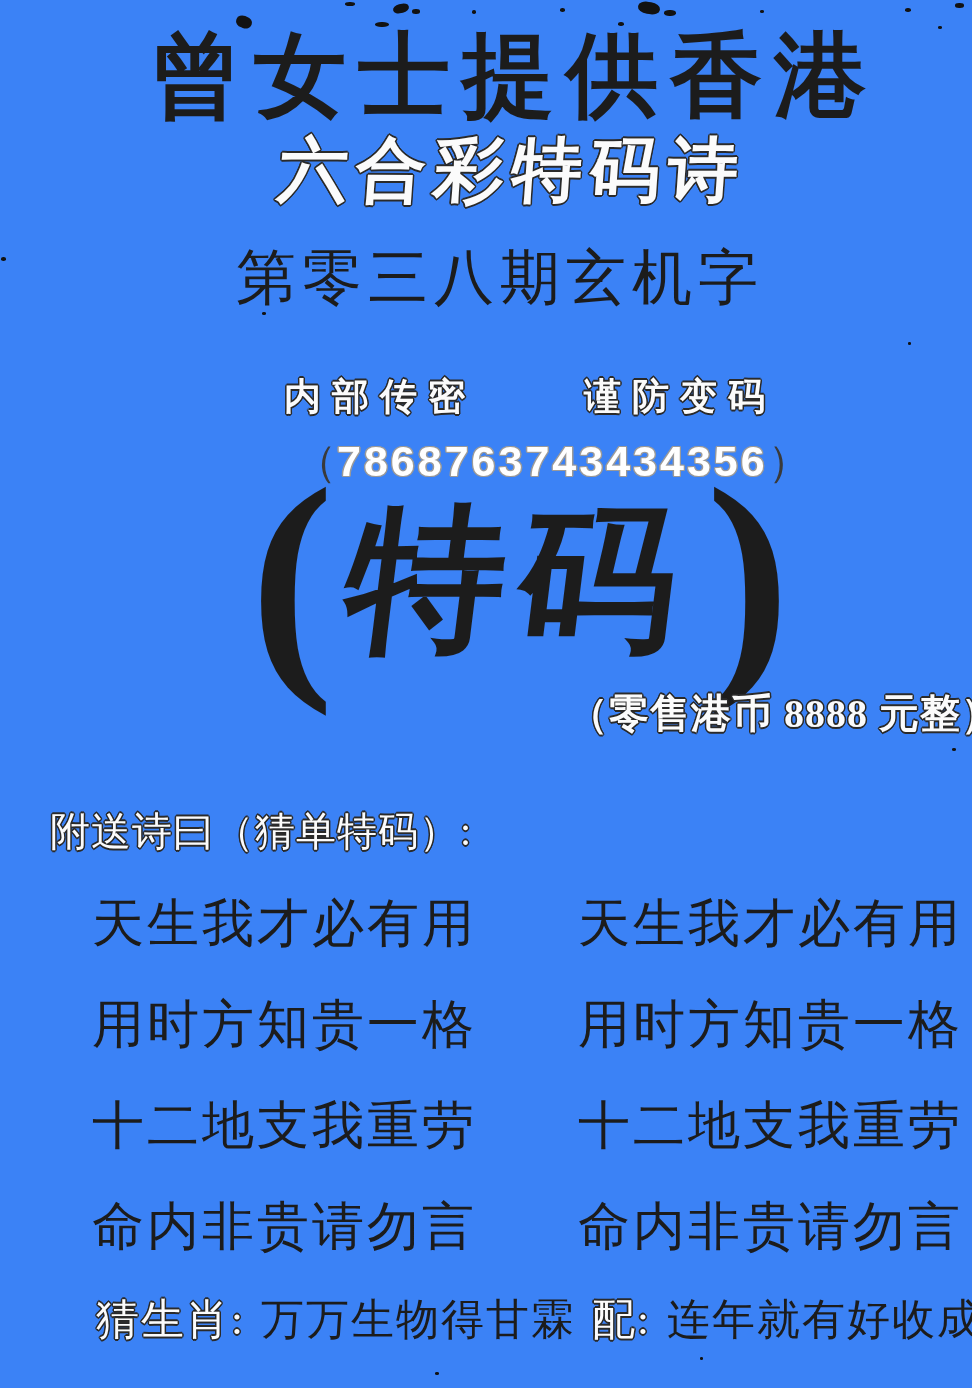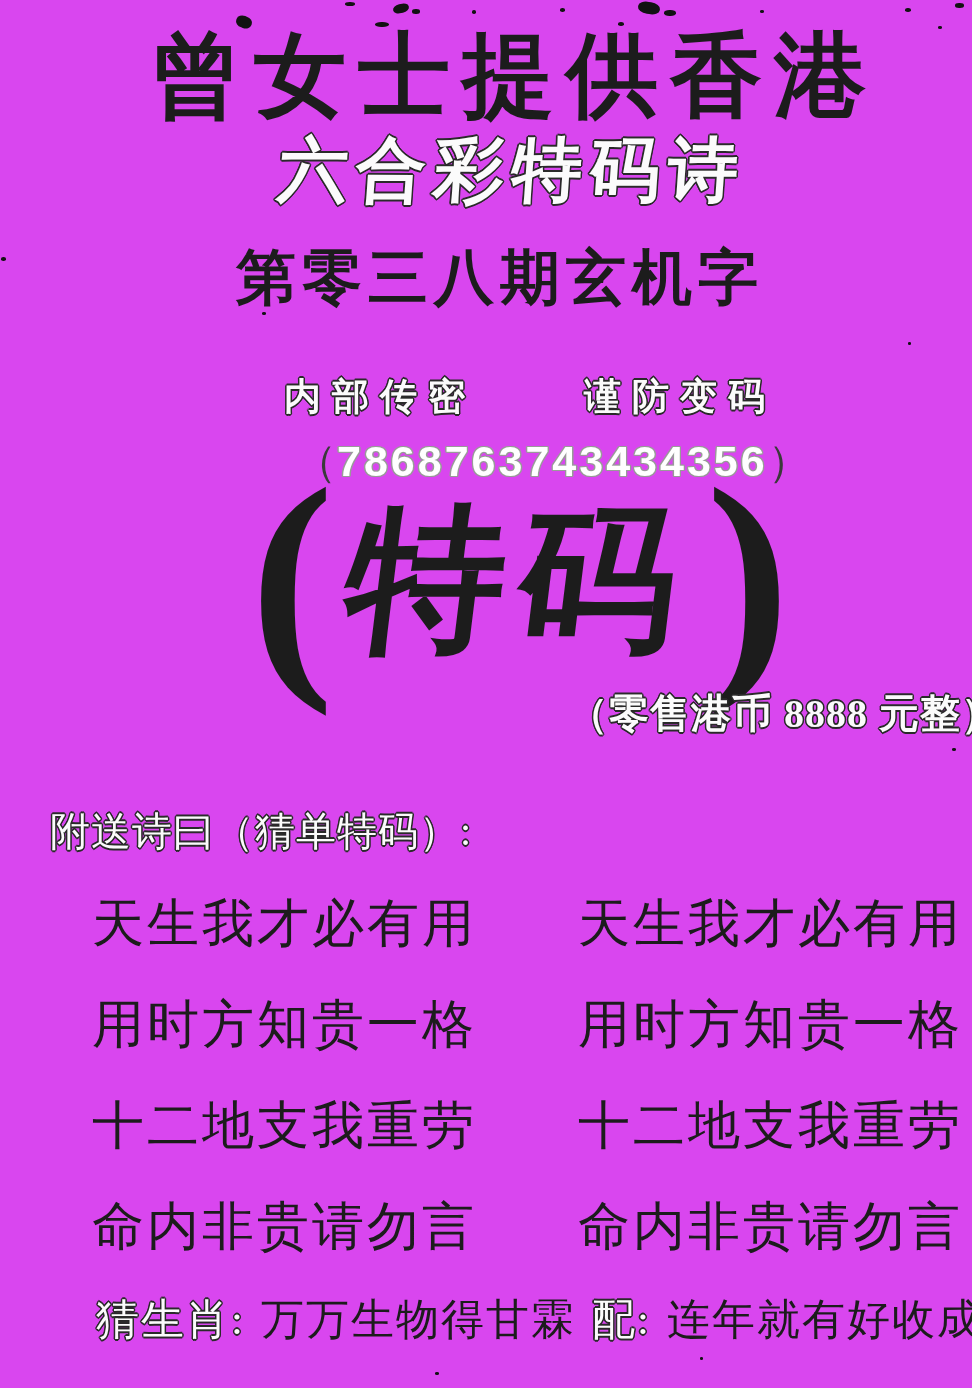--- a/index.html
+++ b/index.html
@@ -1,31 +1,31 @@
 <!DOCTYPE html>
 <html><head>
 <meta charset="utf-8">
 <style>
   html,body { margin:0; padding:0; }
   body { background:#e8e8e8; }
   .page {
     position:relative;
     width:972px; height:1388px;
     margin:0 auto;
-    background:#d946ef;
+    background:#3b82f6;
     overflow:hidden;
     font-family:"Liberation Serif","DejaVu Serif",serif;
     color:#1c1c1c;
   }
   .abs { position:absolute; white-space:nowrap; line-height:1; }
 
   
   .title1 { left:150px; top:30px; font-size:92px; font-weight:bold; letter-spacing:12px; }
   .title2 { left:278px; top:136px; font-size:70px; letter-spacing:8px; font-weight:bold; transform:skewX(-4deg); }
-  .title3 { left:236px; top:248px; font-size:60px; font-weight:bold; letter-spacing:6px; }
+  .title3 { left:236px; top:248px; font-size:60px; font-weight:normal; letter-spacing:6px; }
 
   .outline-dark {
     color:#fbfbfb;
     text-shadow:
       1.6px 0 0 #2a2a2a, -1.6px 0 0 #2a2a2a, 0 1.6px 0 #2a2a2a, 0 -1.6px 0 #2a2a2a,
       1.1px 1.1px 0 #2a2a2a, -1.1px -1.1px 0 #2a2a2a, 1.1px -1.1px 0 #2a2a2a, -1.1px 1.1px 0 #2a2a2a;
   }
   .outline-gray {
     color:#ffffff;
     text-shadow:

